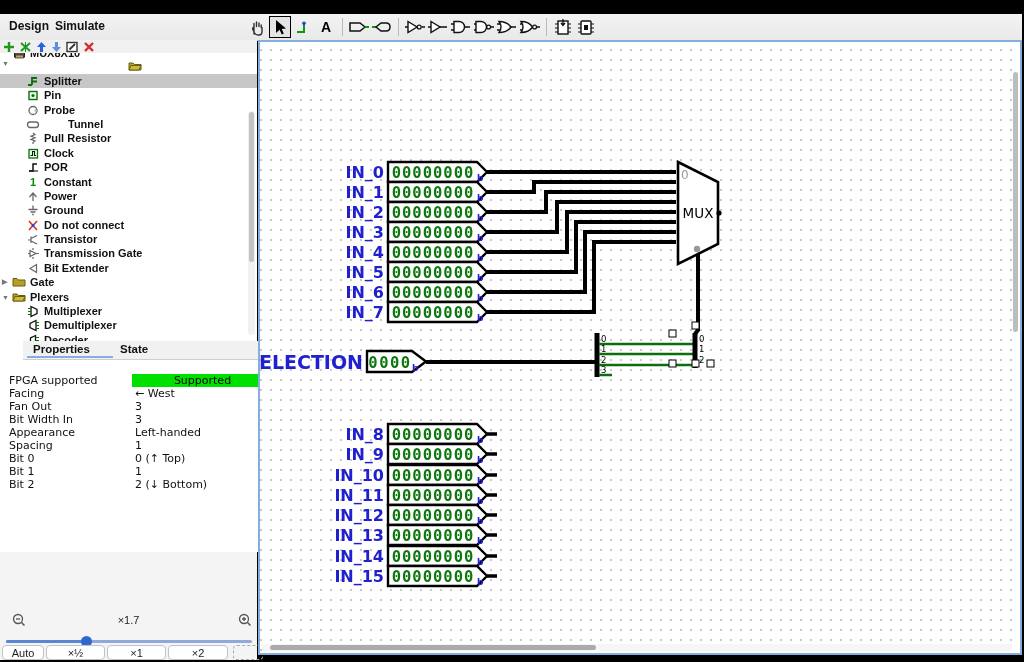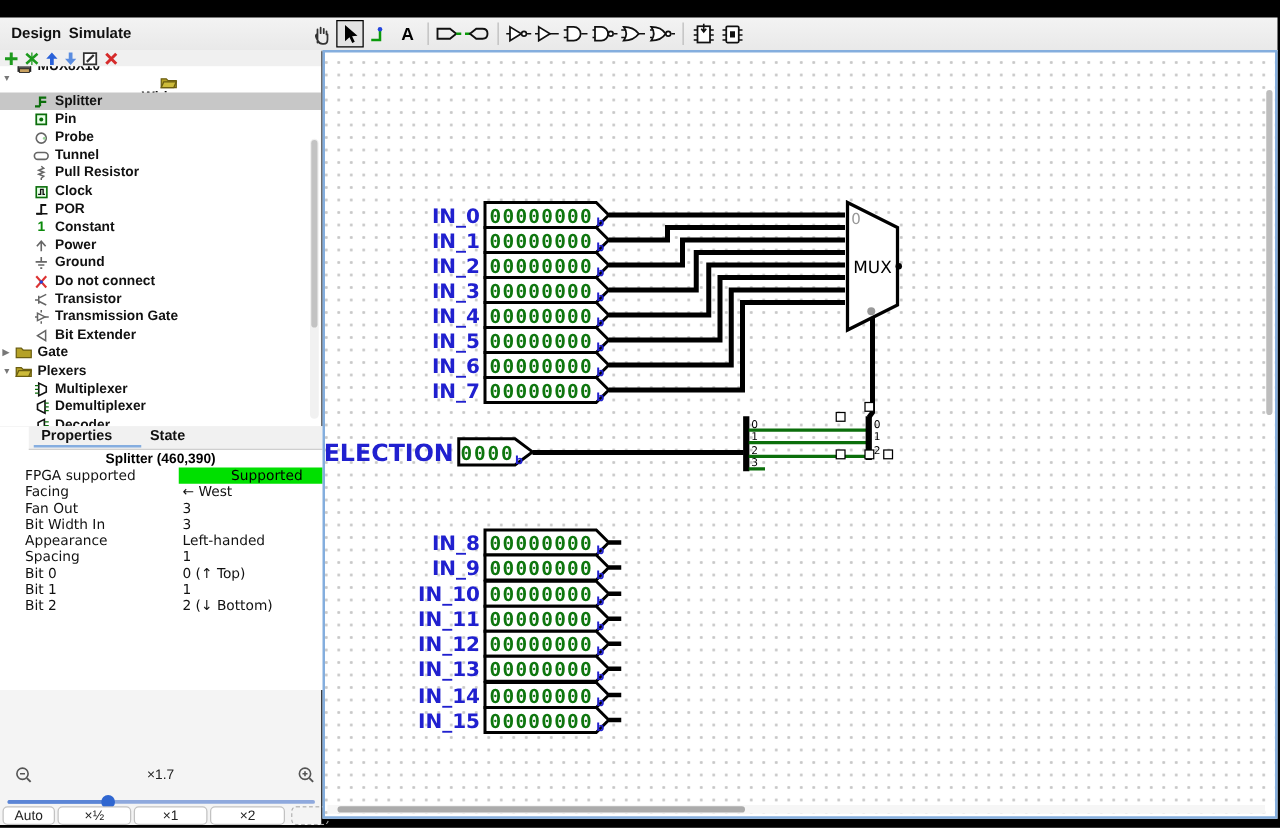--- a/index.html
+++ b/index.html
@@ -30,21 +30,21 @@
   .vscroll-tree{position:absolute;right:2px;top:58px;width:7px;height:224px;background:#f1f1f1;border-radius:4px;}
   .vscroll-tree .thumb{position:absolute;left:1px;top:1px;width:5px;height:150px;background:#c3c3c3;border-radius:3px;}
   
   .props{left:0;top:301px;width:257px;position:absolute;background:#fff;height:211px;padding-left:23px;}
   .ptabs{height:18px;background:#f1f1f1;border-bottom:1px solid #cfcfcf;position:relative;}
   .ptab{position:absolute;top:2px;font-size:11.5px;font-weight:bold;color:#111;}
   .ptab-underline{position:absolute;left:4px;top:15px;width:86px;height:2px;background:#86aee0;}
   .ptitle{position:absolute;top:20px;left:0;width:257px;text-align:center;font-size:11px;font-weight:bold;color:#000;}
   .ptable{position:absolute;top:33px;left:0;width:257px;font-size:11px;color:#111;
           font-family:"DejaVu Sans",sans-serif;}
-  .prow{position:absolute;left:16px;width:270px;height:13px;}
+  .prow{position:absolute;left:5px;width:270px;height:13px;}
   .pname{position:absolute;left:4px;top:0;}
   .pval{position:absolute;left:130px;top:0;}
   .pval.hl{left:127px;right:2px;background:#00e000;text-align:center;color:#000;}
   
   .zoomrow{position:absolute;left:0;top:572px;width:257px;height:16px;}
   .zlevel{position:absolute;left:0;width:257px;text-align:center;font-size:11px;color:#222;top:2px;}
   .slider{position:absolute;left:6px;top:596px;width:246px;height:10px;}
   .slider .track{position:absolute;left:0;top:4px;width:100%;height:3px;background:#8fa9dd;border-radius:2px;}
   .slider .fill{position:absolute;left:0;top:4px;width:80px;height:3px;background:#5b85d6;border-radius:2px;}
   .slider .thumb{position:absolute;left:75px;top:0;width:11px;height:11px;border-radius:50%;background:#2f66d0;}
@@ -228,21 +228,21 @@
       </div>
       <div class="trow" style="top:50px;">
         <span class="tic" style="margin-left:26px;">
           <svg width="13" height="13" viewBox="0 0 13 13">
               <circle cx="6" cy="6.5" r="4" fill="#fff" stroke="#666" stroke-width="1.3"></circle>
               <circle cx="8.5" cy="6.5" r="1.2" fill="#9ad29a"></circle>
             </svg>
         </span>
         <span class="tlabel">Probe</span>
       </div>
-      <div class="trow" style="top:64px;">
+      <div class="trow" style="top:64px;gap:24px;">
         <span class="tic" style="margin-left:26px;">
           <svg width="14" height="13" viewBox="0 0 14 13">
               <rect x="1.5" y="4" width="11" height="5.5" rx="2.7" fill="#fff" stroke="#666" stroke-width="1.3"></rect>
             </svg>
         </span>
         <span class="tlabel">Tunnel</span>
       </div>
       <div class="trow" style="top:78px;">
         <span class="tic" style="margin-left:26px;">
           <svg width="13" height="13" viewBox="0 0 13 13">
@@ -373,21 +373,20 @@
           <div class="thumb"></div>
         </div>
     </div>
 
     <div class="props">
       <div class="ptabs">
         <div class="ptab" style="left:10px;">Properties</div>
         <div class="ptab" style="left:97px;">State</div>
         <div class="ptab-underline"></div>
       </div>
-      <div class="ptitle">Splitter (460,390)</div>
       <div class="ptable">
         <div class="prow" style="top:0;">
           <span class="pname">FPGA supported</span>
           <span class="pval hl">Supported</span>
         </div>
         <div class="prow" style="top:13px;">
           <span class="pname">Facing</span>
           <span class="pval">← West</span>
         </div>
         <div class="prow" style="top:26px;">

